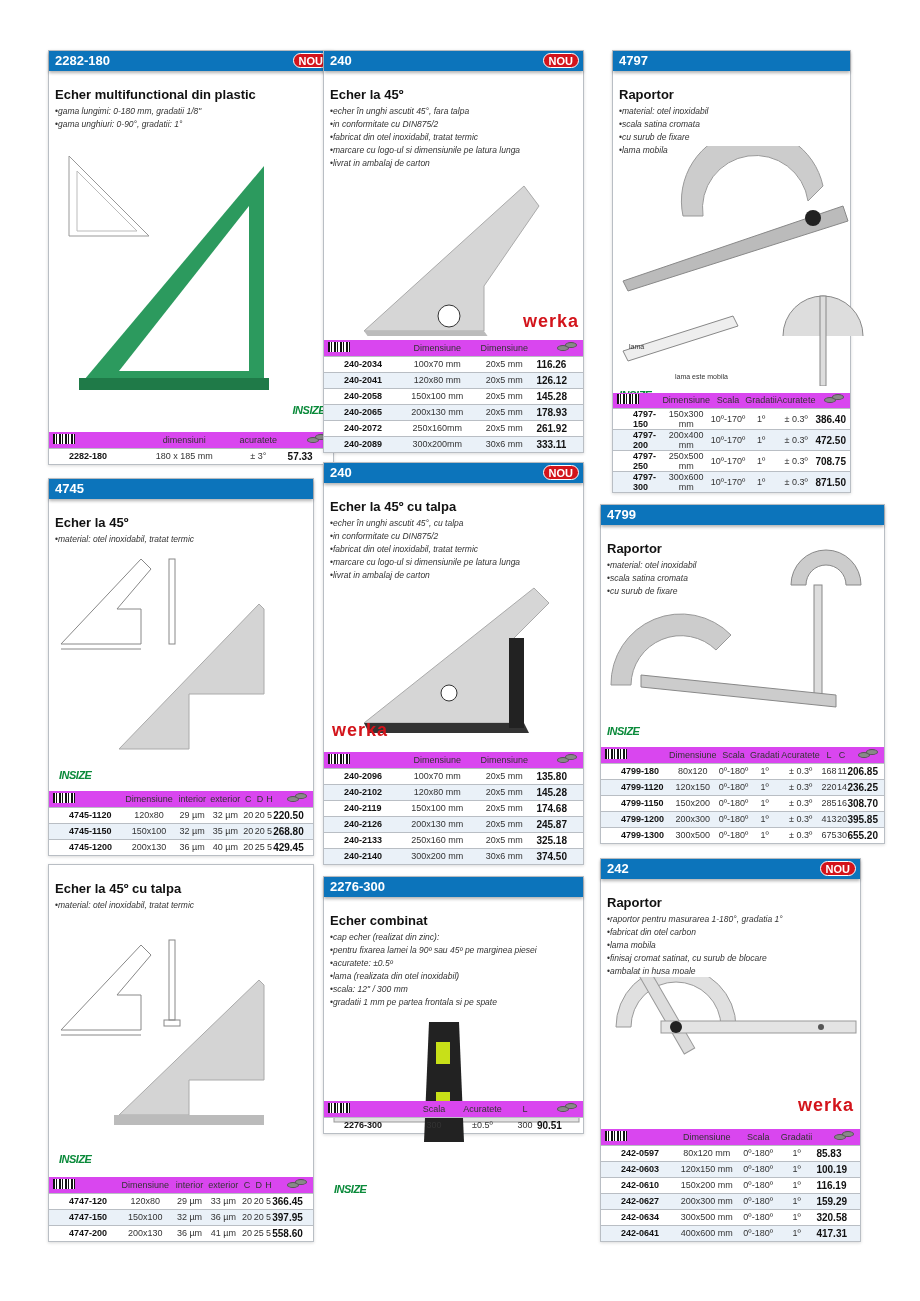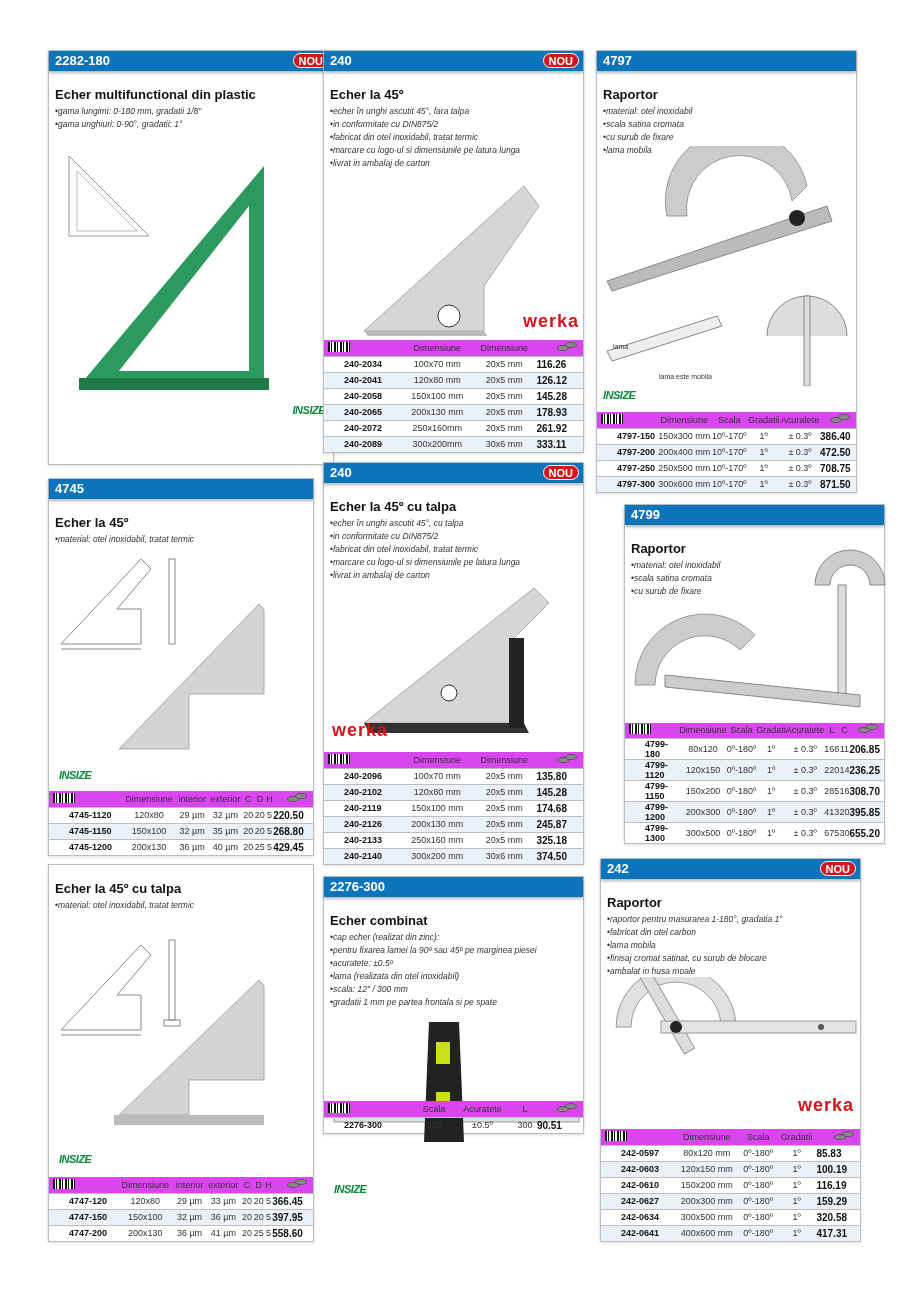--- a/index.html
+++ b/index.html
@@ -39,20 +39,38 @@
   <div class="img" style="top:95px;height:250px">
     <svg width="266" height="250">
       <polygon points="20,10 20,90 100,90" fill="none" stroke="#999" stroke-width="1"></polygon>
       <polygon points="28,25 28,85 88,85" fill="none" stroke="#bbb"></polygon>
       <polygon points="215,20 215,240 30,240" fill="#2c9a5e"></polygon>
       <polygon points="200,60 200,225 70,225" fill="#fff"></polygon>
       <rect x="30" y="232" width="190" height="12" fill="#1f7a48"></rect>
     </svg>
   </div>
   <div class="insize" style="right:8px;top:353px">INSIZE</div>
+  <table>
+    <thead>
+        <tr>
+      <th class="bc"><span class="barcode"></span></th>
+      <th>dimensiuni</th>
+      <th>acuratete</th>
+      <th style="text-align:right;padding-right:4px"><span class="coins"><i style="left:0;top:3px"></i><i style="left:8px;top:0"></i></span></th>
+    </tr>
+      </thead>
+    <tbody>
+        <tr>
+      <td class="code">2282-180</td>
+      <td>180 x 185 mm</td>
+      <td>± 3°</td>
+      <td class="price">57.33</td>
+    </tr>
+      </tbody>
+  </table>
 </div>
 
 <div class="card" style="left:323px;top:50px;width:261px;height:403px">
   <div class="hdr"><span>240</span><span class="nou">NOU</span></div>
   <div class="title">Echer la 45º</div>
   <ul class="bul">
     <li>echer în unghi ascutit 45°, fara talpa</li>
     <li>in conformitate cu DIN875/2</li>
     <li>fabricat din otel inoxidabil, tratat termic</li>
     <li>marcare cu logo-ul si dimensiunile pe latura lunga</li>
@@ -109,21 +127,21 @@
       <tr>
           <td class="code">240-2089</td>
           <td>300x200mm</td>
           <td>30x6 mm</td>
           <td class="price">333.11</td>
         </tr>
     </tbody>
   </table>
 </div>
 
-<div class="card" style="left:596px;top:50px;width:261px;height:443px">
+<div class="card" style="left:612px;top:50px;width:239px;height:443px">
   <div class="hdr"><span>4797</span></div>
   <div class="title">Raportor</div>
   <ul class="bul">
     <li>material: otel inoxidabil</li>
     <li>scala satina cromata</li>
     <li>cu surub de fixare</li>
     <li>lama mobila</li>
   </ul>
   <div class="img" style="top:95px;height:240px">
     <svg width="261" height="240">
@@ -311,21 +329,21 @@
       <tr>
           <td class="code">240-2140</td>
           <td>300x200 mm</td>
           <td>30x6 mm</td>
           <td class="price">374.50</td>
         </tr>
     </tbody>
   </table>
 </div>
 
-<div class="card" style="left:624px;top:504px;width:261px;height:340px">
+<div class="card" style="left:600px;top:504px;width:285px;height:340px">
   <div class="hdr"><span>4799</span></div>
   <div class="title">Raportor</div>
   <ul class="bul">
     <li>material: otel inoxidabil</li>
     <li>scala satina cromata</li>
     <li>cu surub de fixare</li>
   </ul>
   <div class="img" style="top:40px;height:190px">
     <svg width="261" height="190">
       <path d="M190,40 A35,35 0 0 1 260,40 L245,40 A20,20 0 0 0 205,40 Z" fill="#ccc" stroke="#888"></path>

